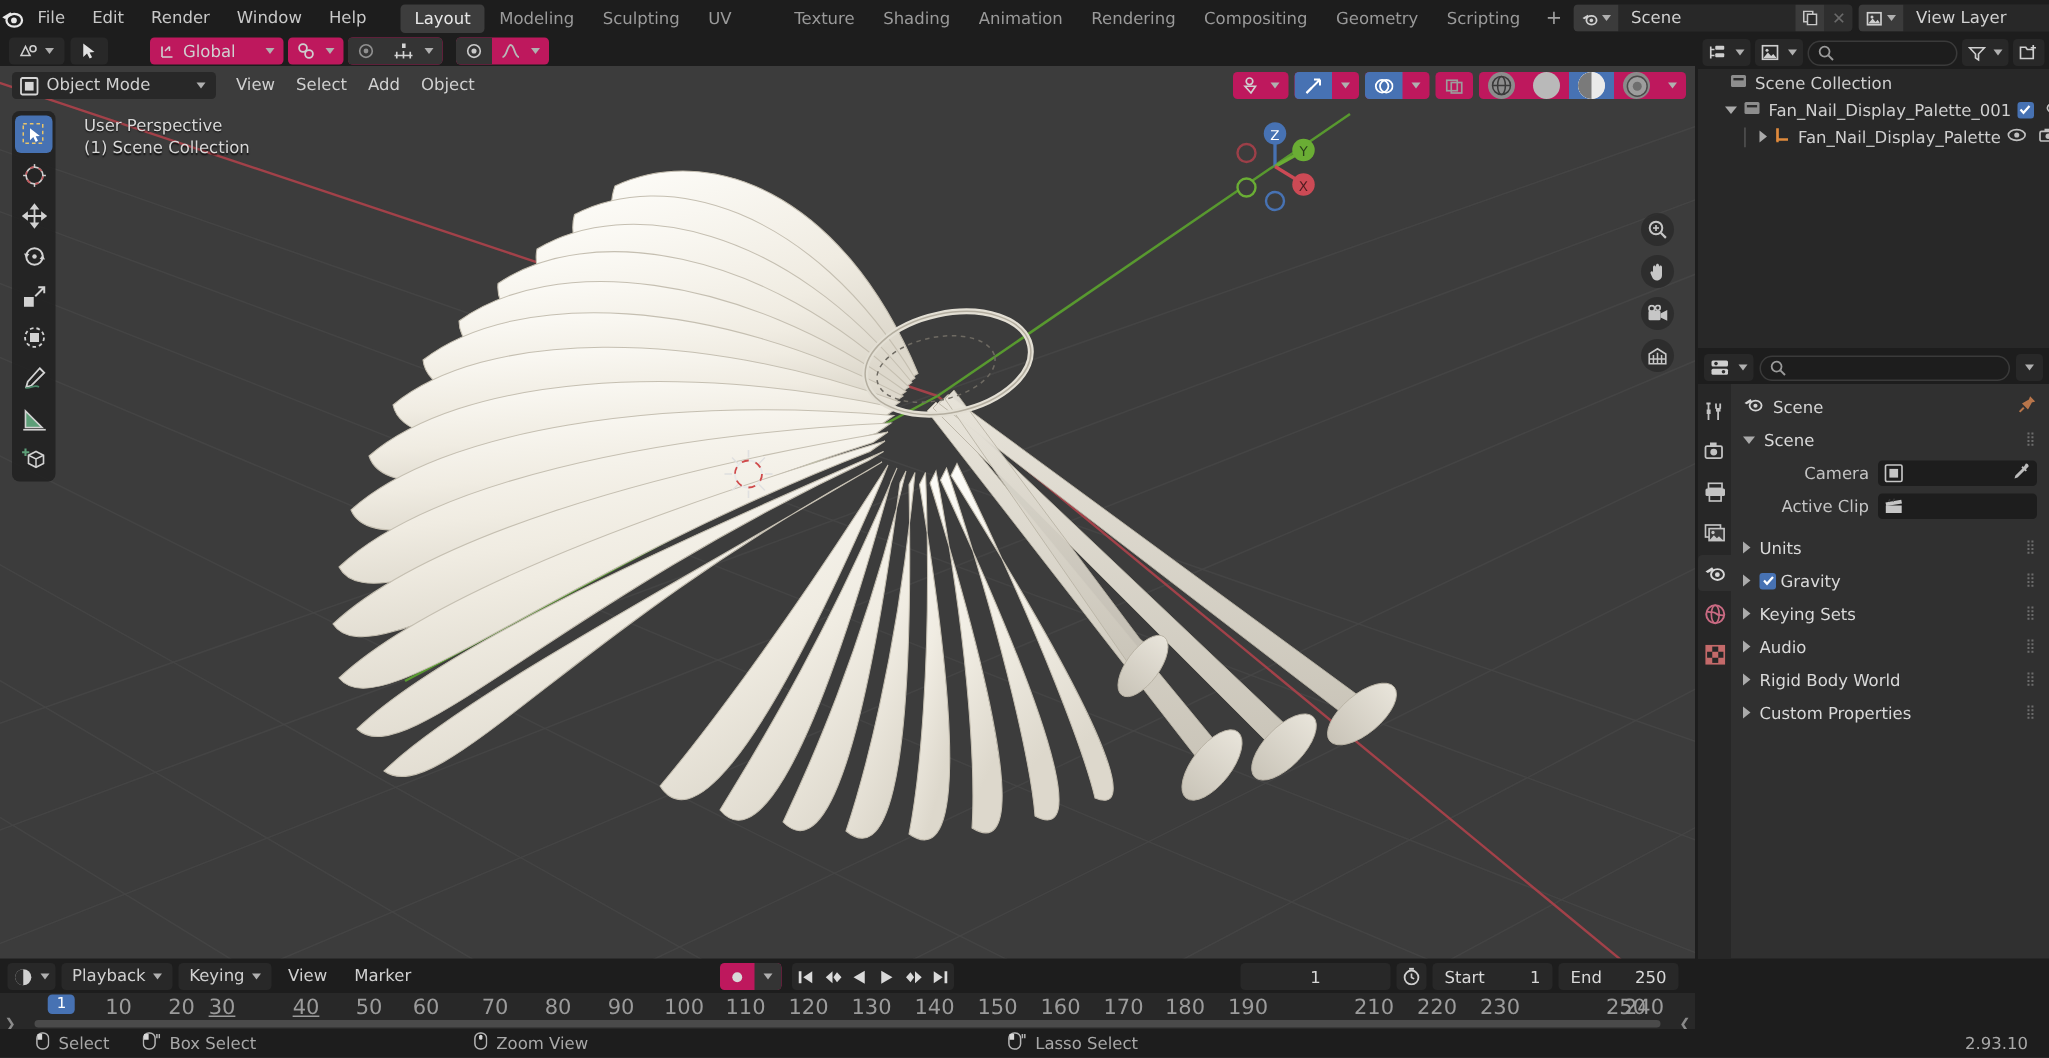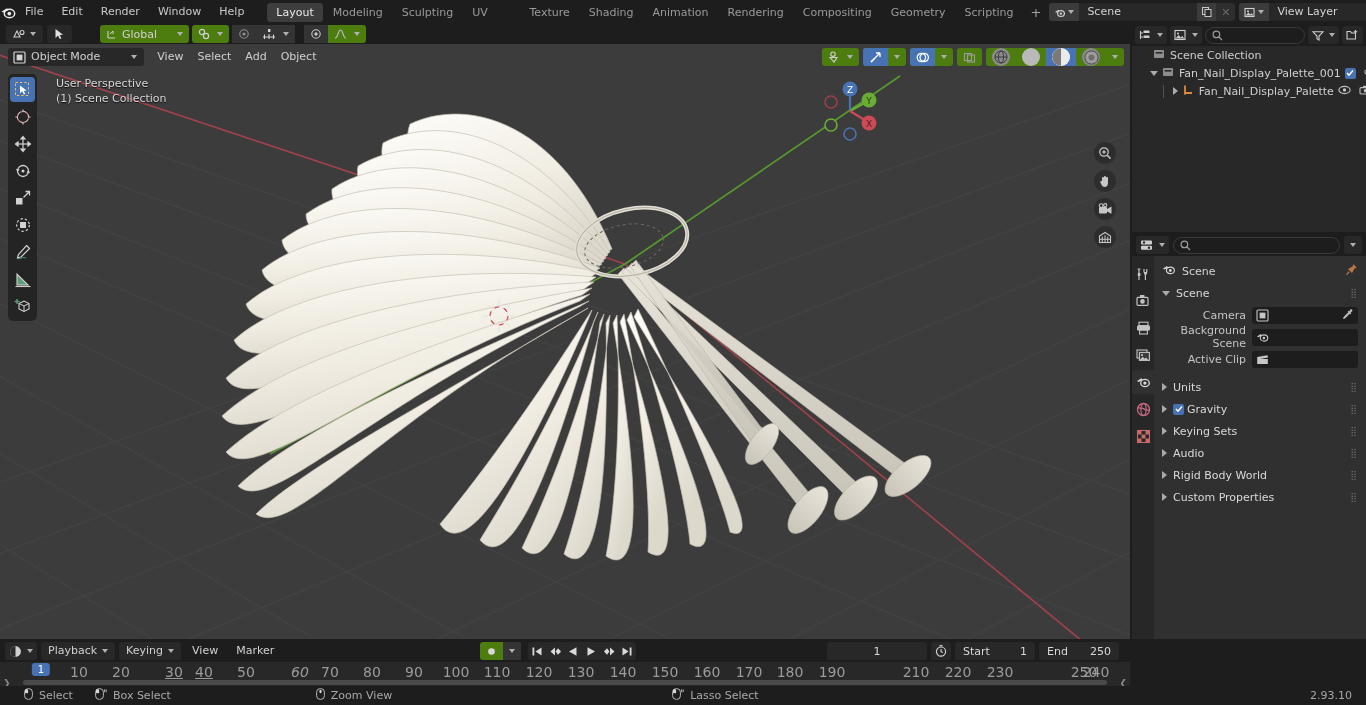--- a/index.html
+++ b/index.html
@@ -42,21 +42,21 @@
   .vp-header {
     position:absolute; left:0; top:20px; width:1130px; height:26px;
     display:flex; align-items:center; padding-left:8px; z-index:6;
   }
   .vp-subheader {
     position:absolute; left:0; top:0; width:1130px; height:20px; background:#1d1d1d; z-index:7;
     display:flex; align-items:center; padding-left:6px;
   }
   .hbtn { height:18px; line-height:18px; background:#282828; border-radius:3px; padding:0 7px; color:#d0d0d0; font-size:11px; display:flex; align-items:center; gap:5px; }
   .hbtn.flat { background:transparent; }
-  .hgroup { display:flex; align-items:center; background:#4d7c0f; border-radius:3px; height:18px; overflow:hidden; }
+  .hgroup { display:flex; align-items:center; background:#be185d; border-radius:3px; height:18px; overflow:hidden; }
   .hgroup .seg { padding:0 6px; height:18px; display:flex; align-items:center; gap:4px; color:#d0d0d0; }
   .hgroup .seg.active { background:#4772b3; }
   .hgroup .seg.semi { background:#343434; }
 
   .vp-canvas { position:absolute; left:0; top:0; width:1130px; height:615px; background:#3c3c3c; overflow:hidden; }
   .vp-canvas svg { display:block; }
 
   .vp-text { position:absolute; left:56px; top:52px; font-size:11px; color:#d8d8d8; line-height:15px; text-shadow:0 1px 1px rgba(0,0,0,.8); z-index:5; }
 
   .toolbar-left { position:absolute; left:8px; top:50px; width:29px; z-index:6;
@@ -799,31 +799,20 @@
               </svg>
             <span></span>
             <span class="eyed">
               <svg width="12" height="12" viewBox="0 0 12 12">
                   <path d="M8.6 1 C9.8 1, 10.6 2, 10.4 3 L8.6 4.8 L9.3 5.5 L8.4 6.4 L7.7 5.7 L3 10.4 L1 11 L1.6 9 L6.3 4.3 L5.6 3.6 L6.5 2.7 L7.2 3.4 L8.6 1 Z" fill="#bdbdbd"></path>
                 </svg>
             </span>
           </span>
         </div>
 
-        <div class="prow">
-          <span class="plabel">Background Scene</span>
-          <span class="pfield">
-            <svg width="13" height="12" viewBox="0 0 13 12">
-                <ellipse cx="8" cy="7" rx="3.7" ry="3.1" fill="none" stroke="#c6c6c6" stroke-width="1.1"></ellipse>
-                <circle cx="7.9" cy="7.1" r="1.3" fill="#c6c6c6"></circle>
-                <path d="M1 5.4 L4.7 3 L5.7 4.5 L2.3 6.3 Z" fill="#c6c6c6"></path>
-              </svg>
-            <span></span>
-          </span>
-        </div>
 
         <div class="prow">
           <span class="plabel">Active Clip</span>
           <span class="pfield">
             <svg width="13" height="12" viewBox="0 0 13 12">
                 <path d="M1 4 L11.5 2.2 L12 4.6 L1.5 6.4 Z" fill="#c6c6c6"></path>
                 <rect x="1.2" y="6" width="10.6" height="5" fill="#c6c6c6"></rect>
                 <path d="M3 3.6 L4 1.8 M6 3.2 L7 1.4" stroke="#3a3a3a" stroke-width="0.9"></path>
               </svg>
             <span></span>
@@ -959,24 +948,24 @@
           <span>End</span>
           <span>250</span>
         </div>
       </div>
     </div>
 
     <div class="tl-ruler">
       <div class="tl-playhead" style="left:41px;">1</div>
       <div class="tl-tick" style="left:79px;">10</div>
       <div class="tl-tick" style="left:121px;">20</div>
-      <div class="tl-tick" style="left:174px;text-decoration:underline;">30</div>
+      <div class="tl-tick" style="left:148px;text-decoration:underline;">30</div>
       <div class="tl-tick" style="left:204px;text-decoration:underline;">40</div>
       <div class="tl-tick" style="left:246px;">50</div>
-      <div class="tl-tick" style="left:300px;font-style:italic;">60</div>
+      <div class="tl-tick" style="left:284px;">60</div>
       <div class="tl-tick" style="left:330px;">70</div>
       <div class="tl-tick" style="left:372px;">80</div>
       <div class="tl-tick" style="left:414px;">90</div>
       <div class="tl-tick" style="left:456px;">100</div>
       <div class="tl-tick" style="left:497px;">110</div>
       <div class="tl-tick" style="left:539px;">120</div>
       <div class="tl-tick" style="left:581px;">130</div>
       <div class="tl-tick" style="left:623px;">140</div>
       <div class="tl-tick" style="left:665px;">150</div>
       <div class="tl-tick" style="left:707px;">160</div>

